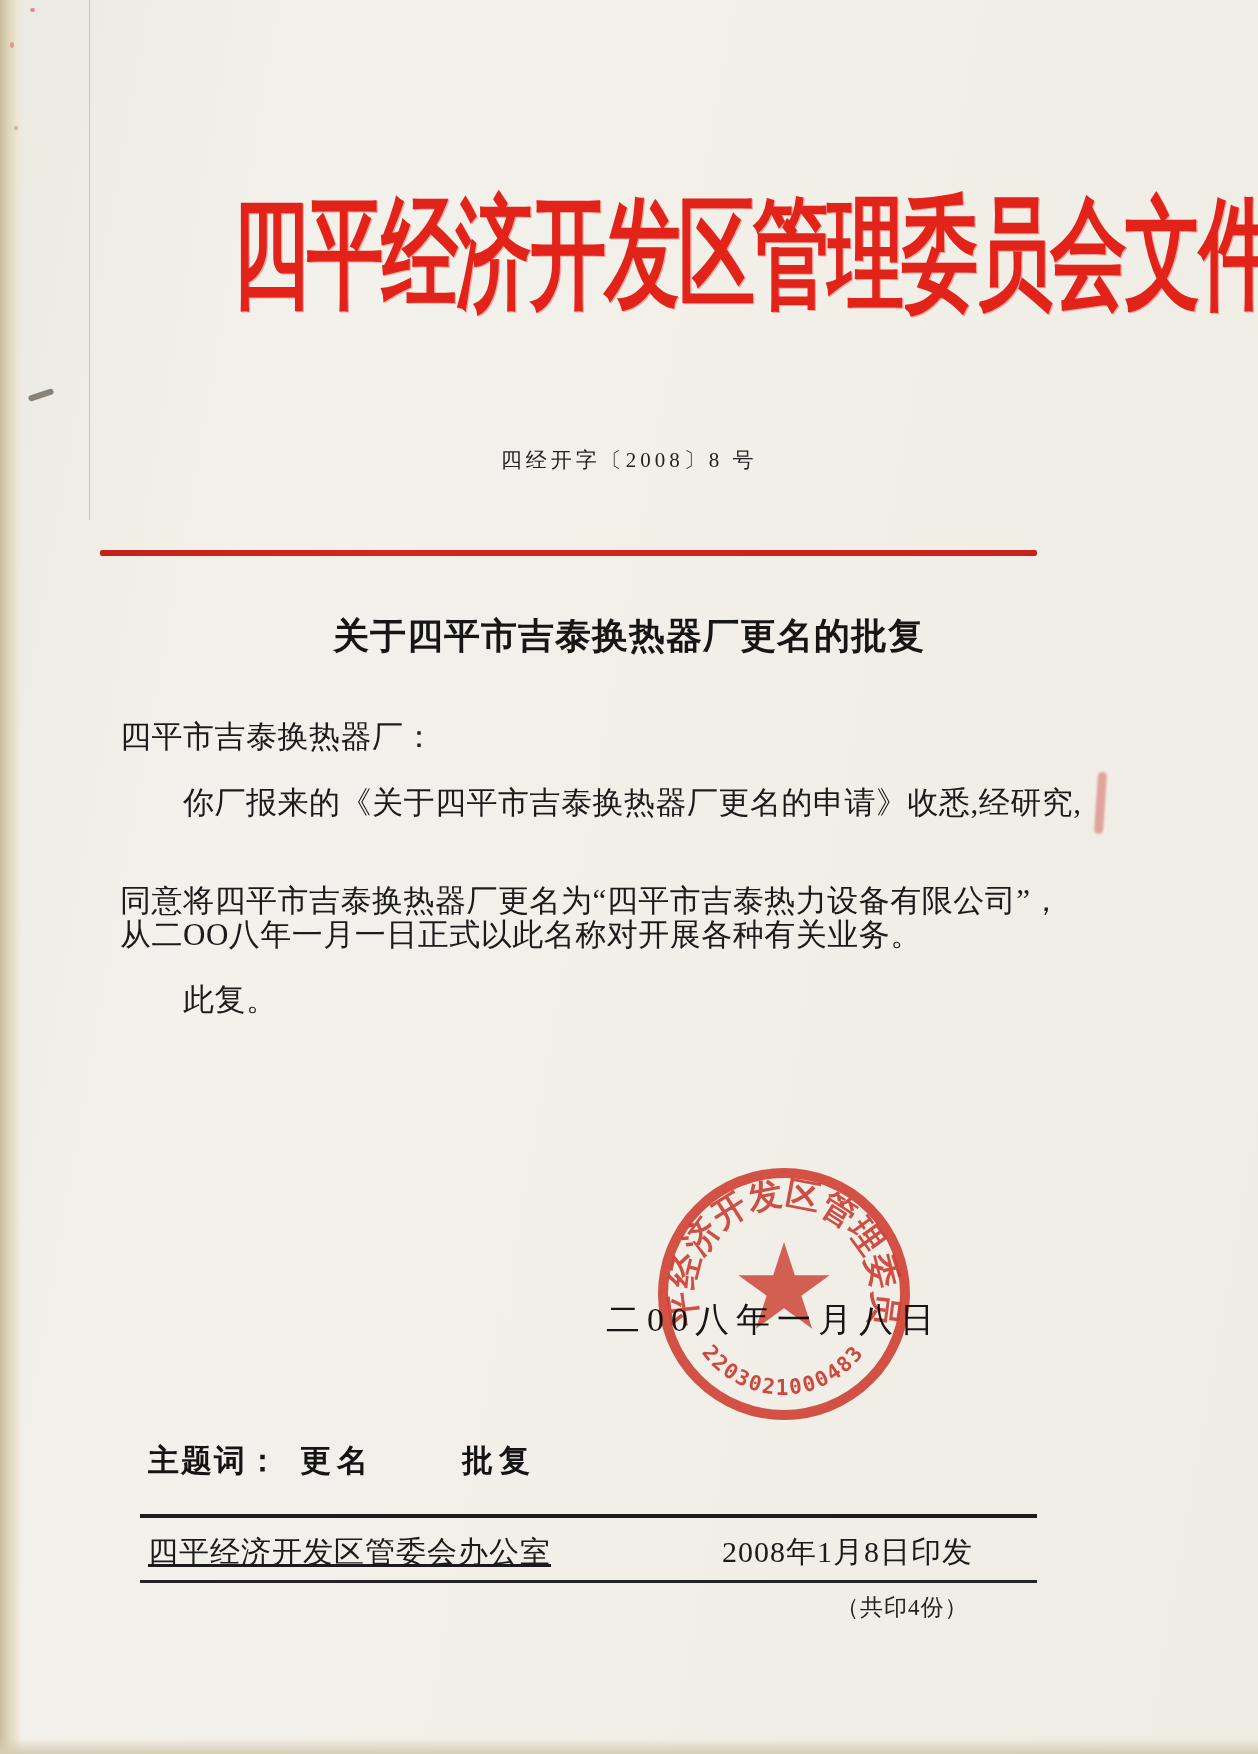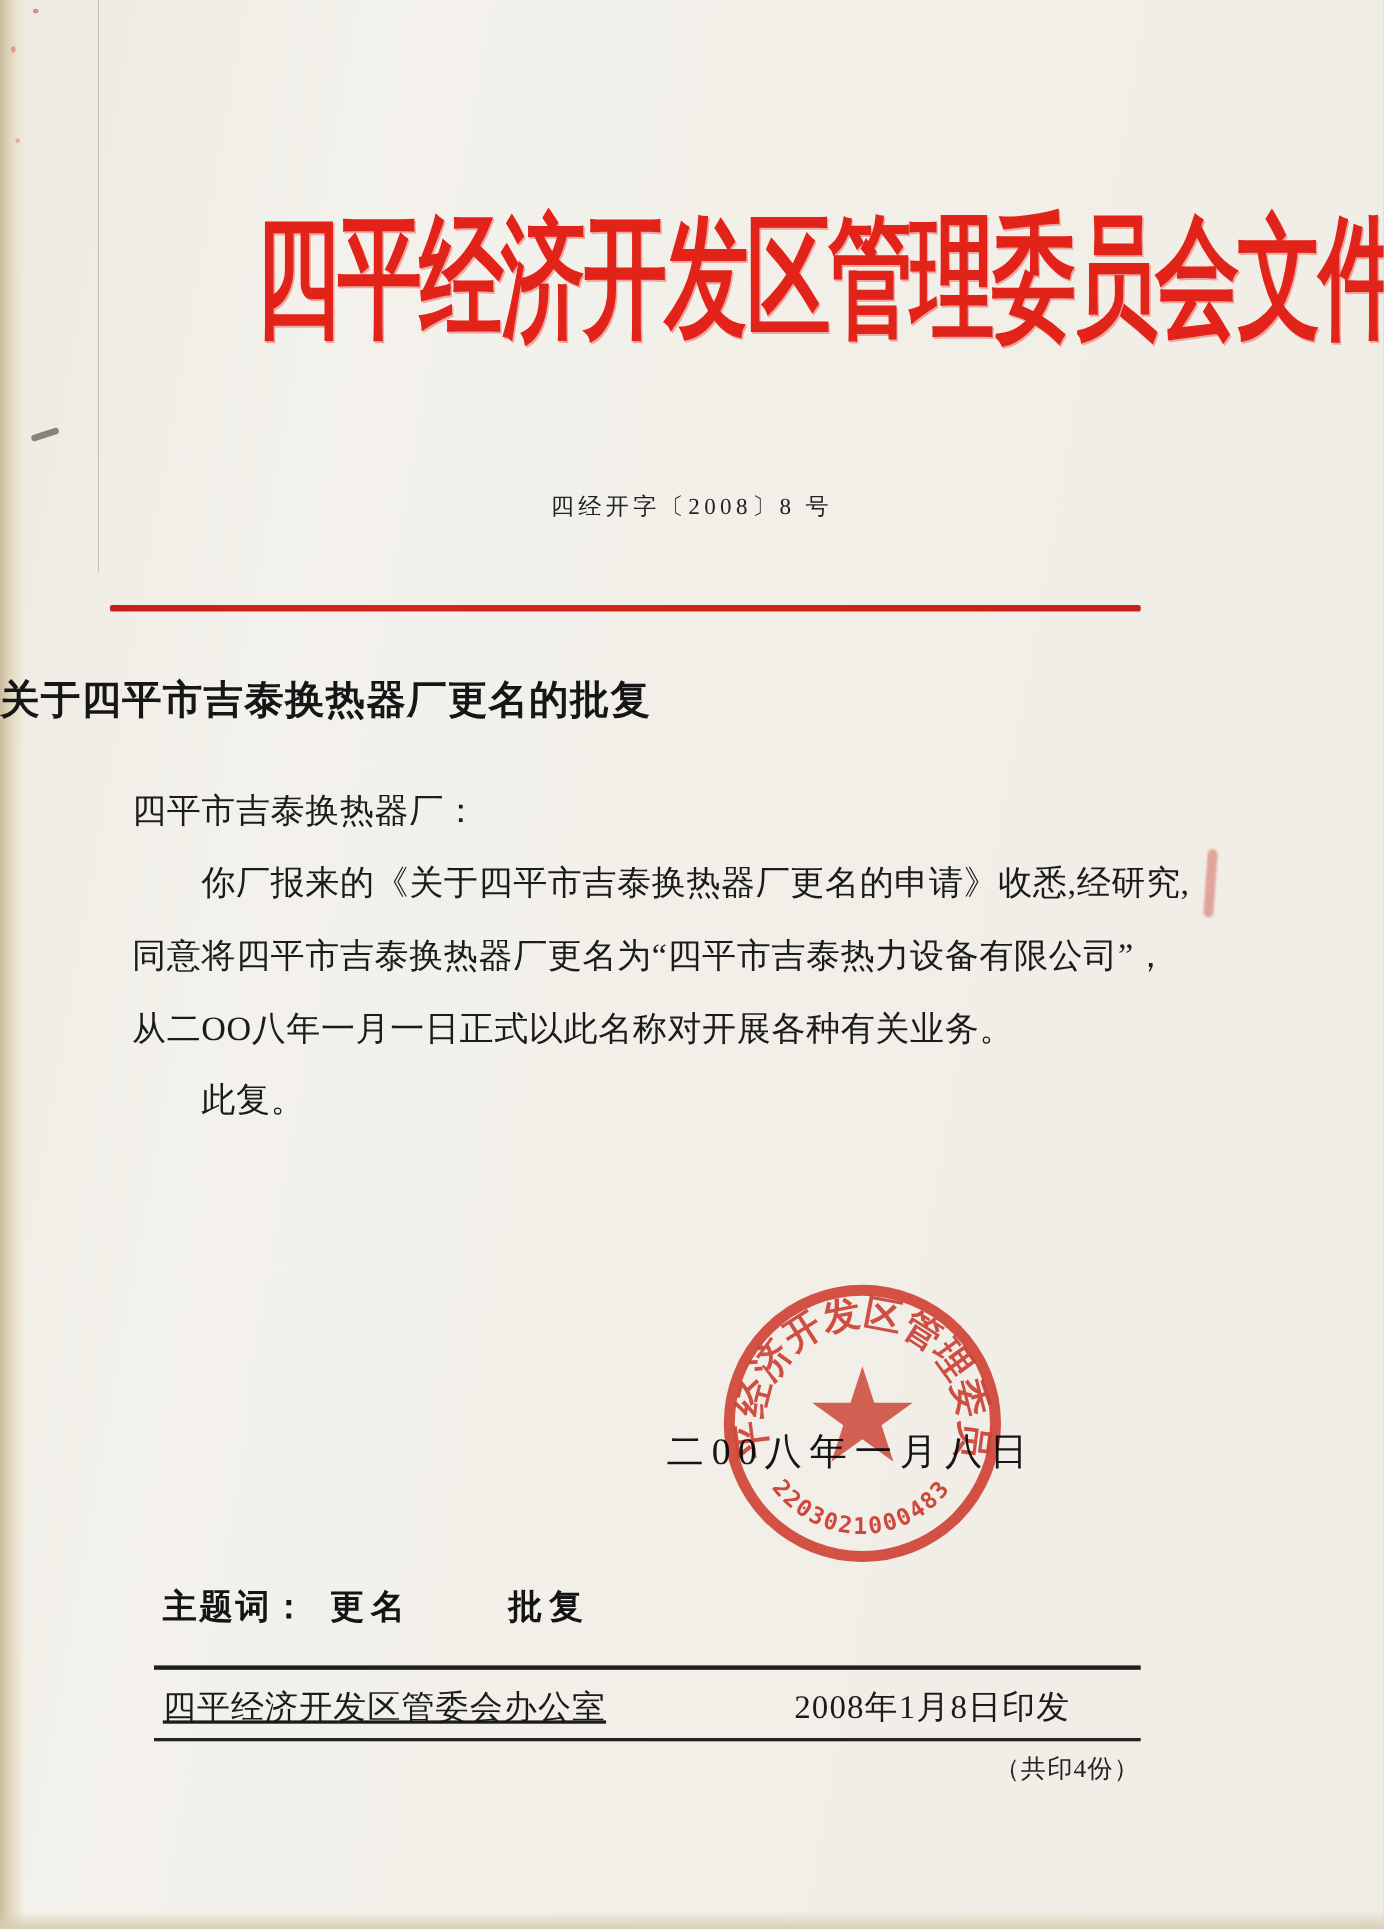--- a/index.html
+++ b/index.html
@@ -23,47 +23,47 @@
   .header-title{
     position:absolute;top:178px;left:0;width:100%;text-align:center;white-space:nowrap;
     font-size:121px;line-height:152px;font-weight:bold;color:#e2231a;
     transform:scaleX(0.63);letter-spacing:-3px;
     text-shadow:2px 1px 0 rgba(226,35,26,.35);
   }
   .doc-number{position:absolute;top:446px;left:0;width:100%;text-align:center;
     font-size:21px;letter-spacing:4px;color:#222;}
   .red-rule{position:absolute;top:550px;left:100px;width:937px;height:6px;
     background:linear-gradient(90deg,#c2221a,#d3281c 30%,#c6231a);border-radius:2px;}
-  .doc-title{position:absolute;top:612px;left:0;width:100%;
+  .doc-title{position:absolute;top:612px;left:0;width:100%;text-align:center;
     font-family:"Liberation Sans",sans-serif;font-weight:bold;font-size:36px;
     letter-spacing:1px;color:#161616;}
 
   .body-line{position:absolute;left:120px;width:930px;font-size:31px;
     letter-spacing:.5px;color:#1b1b1b;white-space:nowrap;}
   .indent{padding-left:63px;}
   .y-salutation{top:716px;}
   .y-line1{top:782px;}
-  .y-line2{top:848px;}
+  .y-line2{top:880px;}
   .y-line3{top:914px;}
   .y-closing{top:979px;}
 
   .sign-date{position:absolute;top:1297px;left:606px;font-size:34px;letter-spacing:7px;
     color:#161616;z-index:2;white-space:nowrap;}
   .seal{position:absolute;left:648px;top:1158px;width:272px;height:272px;z-index:3;
     mix-blend-mode:multiply;opacity:.93;}
 
   .subject-row{position:absolute;top:1440px;left:148px;display:flex;align-items:baseline;
     font-family:"Liberation Sans",sans-serif;font-weight:bold;font-size:31px;color:#141414;}
   .subject-label{letter-spacing:2px;}
   .subject-term{margin-right:68px;letter-spacing:6px;margin-left:20px;}
   .hr1{position:absolute;top:1514px;left:140px;width:897px;height:4px;background:#1d1d1d;}
   .hr2{position:absolute;top:1580px;left:140px;width:897px;height:3px;background:#242424;}
   .footer-office{position:absolute;top:1532px;left:148px;font-size:30px;letter-spacing:1px;color:#1b1b1b;text-decoration:underline;}
   .footer-date{position:absolute;top:1532px;left:722px;font-size:30px;letter-spacing:1px;color:#1b1b1b;}
-  .footer-copies{position:absolute;top:1592px;left:904px;font-size:23px;letter-spacing:1px;color:#222;}
+  .footer-copies{position:absolute;top:1592px;left:836px;font-size:23px;letter-spacing:1px;color:#222;}
 </style>
 </head>
 <body>
 
 <div class="scan">
 
   <div class="edge-left"></div>
   <div class="edge-bottom"></div>
   <div class="crease"></div>
   <div class="dark-mark"></div>

